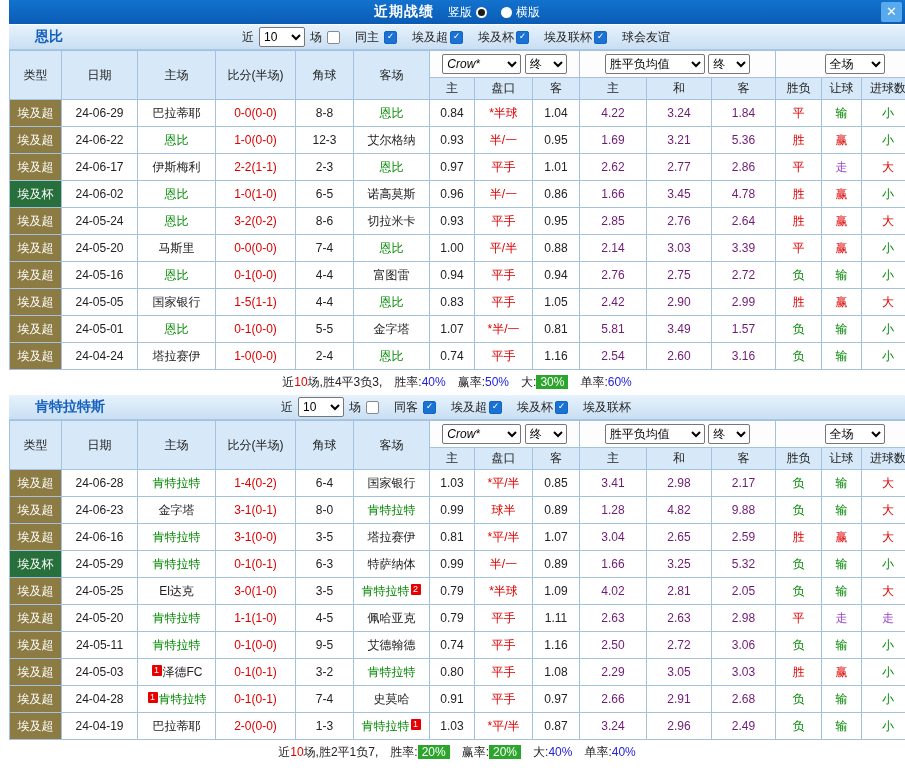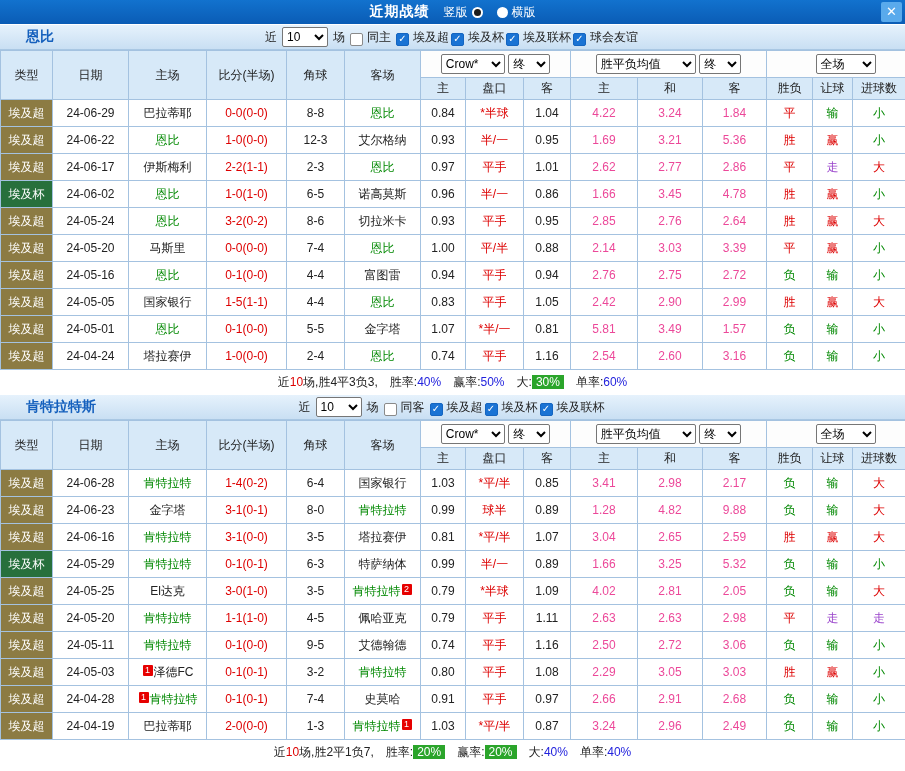--- a/index.html
+++ b/index.html
@@ -1,21 +1,21 @@
 <!DOCTYPE html>
 <html><head>
 <meta charset="utf-8">
 <style>
   * { margin:0; padding:0; box-sizing:border-box; }
   html,body { background:#fff; }
   body {
     font-family:"Liberation Sans","DejaVu Sans",sans-serif;
     font-size:12px; color:#222; width:905px;
   }
-  .app { width:905px; height:771px; background:#fff; overflow:hidden; }
+  .app { width:905px; height:771px; background:#fff; overflow:hidden;padding-left:9px; }
 
   
   .titlebar {
     height:24px; background:linear-gradient(#1272ce,#0a5cb5);
     display:flex; align-items:center; justify-content:center;
     position:relative; color:#fff;
   }
   .win-title { font-weight:bold; font-size:14px; letter-spacing:1px; }
   .radio-opt { display:flex; align-items:center; gap:4px; margin-left:14px; cursor:pointer; font-size:12px;font-family:Liberation Serif, serif; }
   .radio-circle { width:11px; height:11px; border-radius:50%; background:#fff; display:inline-block; position:relative; }
@@ -27,33 +27,33 @@
   }
 
   
   .section-bar {
     height:26px; background:linear-gradient(#e6f2fc,#c9dff3);
     display:flex; align-items:center; position:relative;
     border-top:1px solid #ffffff; border-bottom:1px solid #a9c7e3;
   }
   .team-name { position:absolute; left:26px; font-weight:bold; font-size:14px; color:#1560bd; }
   .filters { margin:0 auto; display:flex; align-items:center; gap:5px; white-space:nowrap; }
-  .chk-item { display:inline-flex; align-items:flex-end; gap:4px; cursor:pointer; }
+  .chk-item { display:inline-flex; align-items:center; gap:15px; cursor:pointer;font-family:Liberation Mono, monospace; }
   .cb {
     width:13px; height:13px; border:1px solid #8a8a8a; background:#fff;
     display:inline-flex; align-items:center; justify-content:center;
     font-size:10px; line-height:1; color:#fff; border-radius:2px;
   }
   .cb.on { background:#1a73d4; border-color:#1565c0; }
   select {
     font-family:inherit; font-size:12px; height:20px;
     border:1px solid #767676; background:#fff; border-radius:2px;
   }
   .sel-count { width:46px; }
-  .sel-book { width:64px; }
+  .sel-book { width:79px;font-style:italic; }
   .sel-time { width:42px; }
   .sel-mean { width:100px; }
   .sel-scope { width:60px;margin-left:19px; }
 
   
   table { border-collapse:collapse; width:905px; table-layout:fixed;border-radius:31px; }
   th, td {
     border:1px solid #a4c2e0; text-align:center; padding:0;
     overflow:hidden; white-space:nowrap; font-weight:normal;
   }
@@ -61,21 +61,21 @@
   thead th.dd-cell { background:#fdfdfd; }
   tr.hrow1 { height:27px; }
   tr.hrow2 { height:22px; }
   tbody td { height:27px; background:#fff; }
 
   .lg-super { background:#8c7b43 !important; color:#fff; }
   .lg-cup   { background:#27703c !important; color:#fff; }
 
   .c-red    { color:#dd0000; }
   .c-green  { color:#008800; }
-  .c-blue   { color:#ec4899; }
+  .c-blue   { color:#701a75; }
   .c-purple { color:#9b46cc; }
   .team-green { color:#008800; }
 
   .badge {
     display:inline-block; background:#e60000; color:#fff;
     font-size:9px; line-height:11px; min-width:10px; padding:0 1px;
     vertical-align:top; margin:1px 1px 0 1px; border-radius:1px;
   }
 
   

